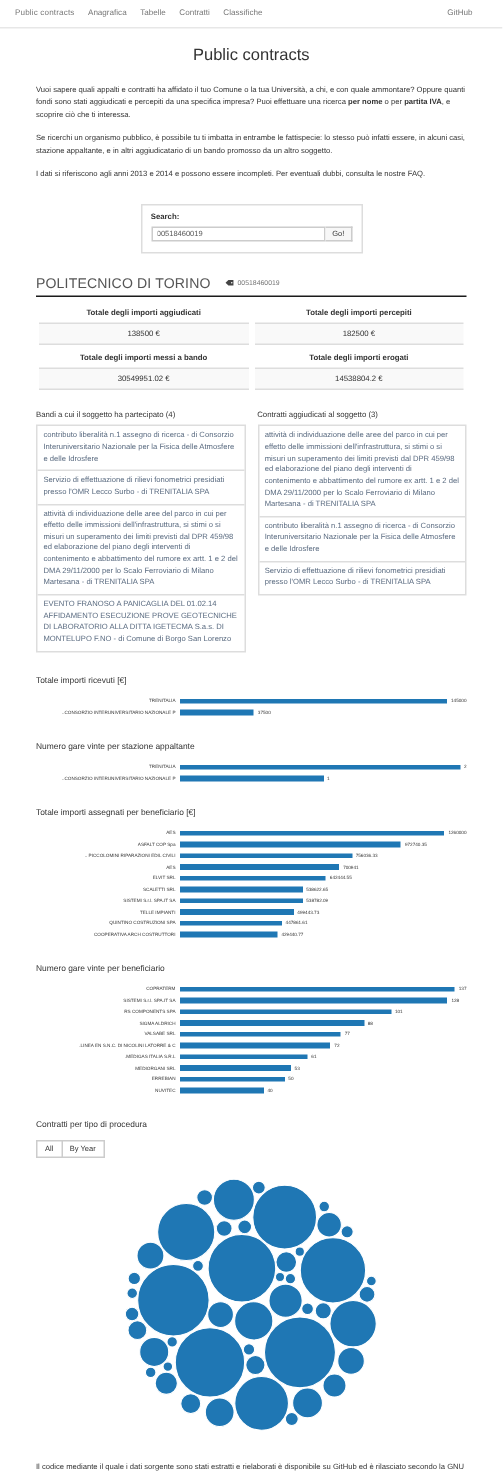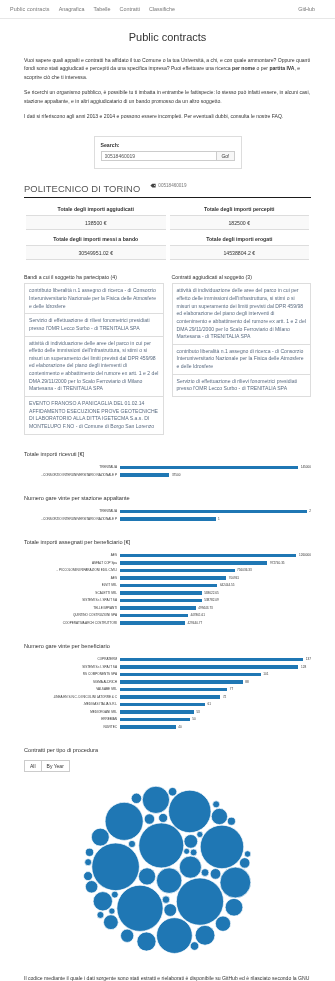--- a/index.html
+++ b/index.html
@@ -66,21 +66,21 @@
     border-left: none;
     background: #f7f7f7;
     font-size: 5px;
     color: #333;
     padding: 0 4px;
     font-family: "Liberation Sans", sans-serif;
     cursor: pointer;
   }
   .entity-head {
     display: flex;
-    align-items: flex-start;
+    align-items: center;
     gap: 10px;
     border-bottom: 1px solid #1b1b1b;
     padding-bottom: 3px;
     margin-bottom: 2px;
   }
   .entity-name { font-size: 9.4px; font-weight: 400; color: #555; letter-spacing: .1px; }
   .entity-code { font-size: 4.6px; color: #777; display:flex; align-items:center; gap:2px;}
   .tag-icon { display:inline-block; width:6px; height:5px; }
   .totals { display: flex; flex-wrap: wrap; }
   .total-cell { width: 50%; padding: 0 2px; }

